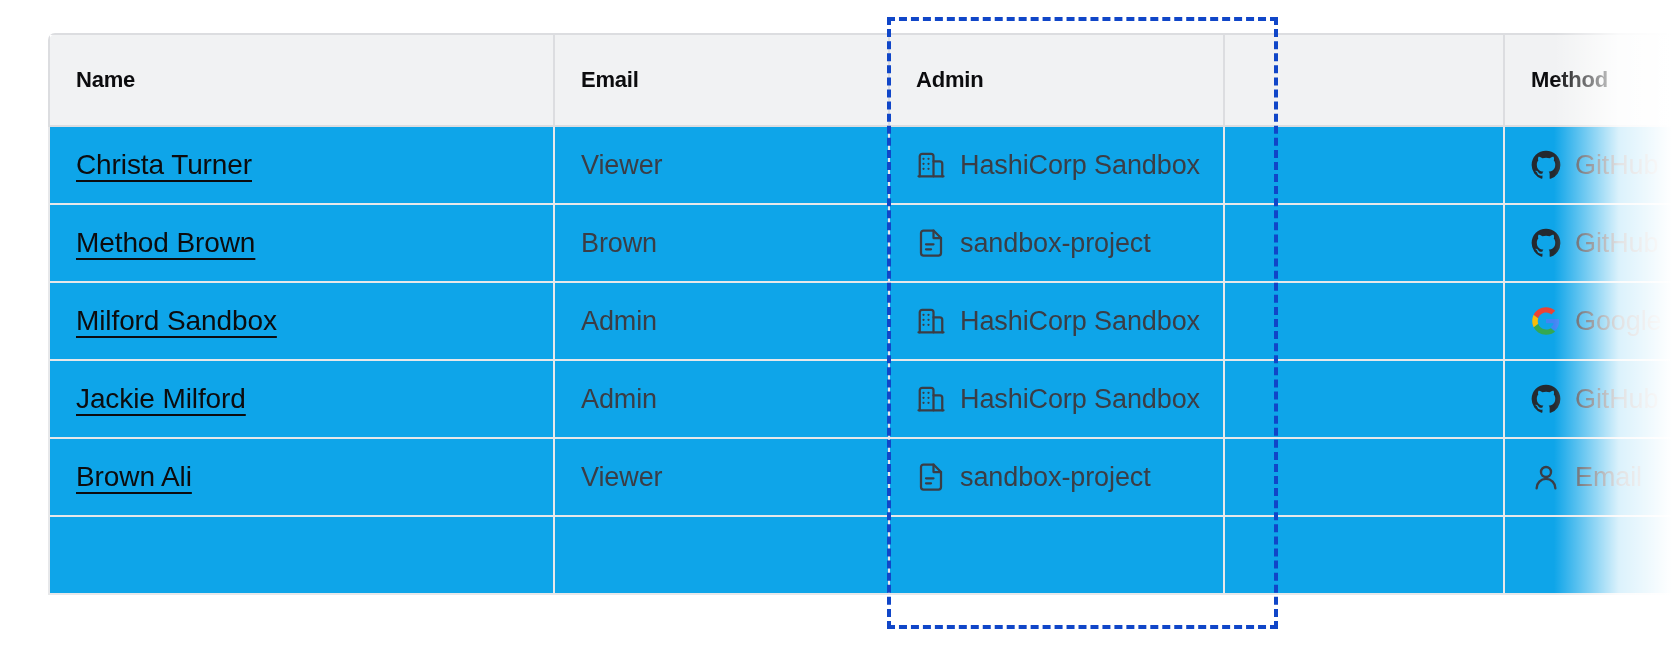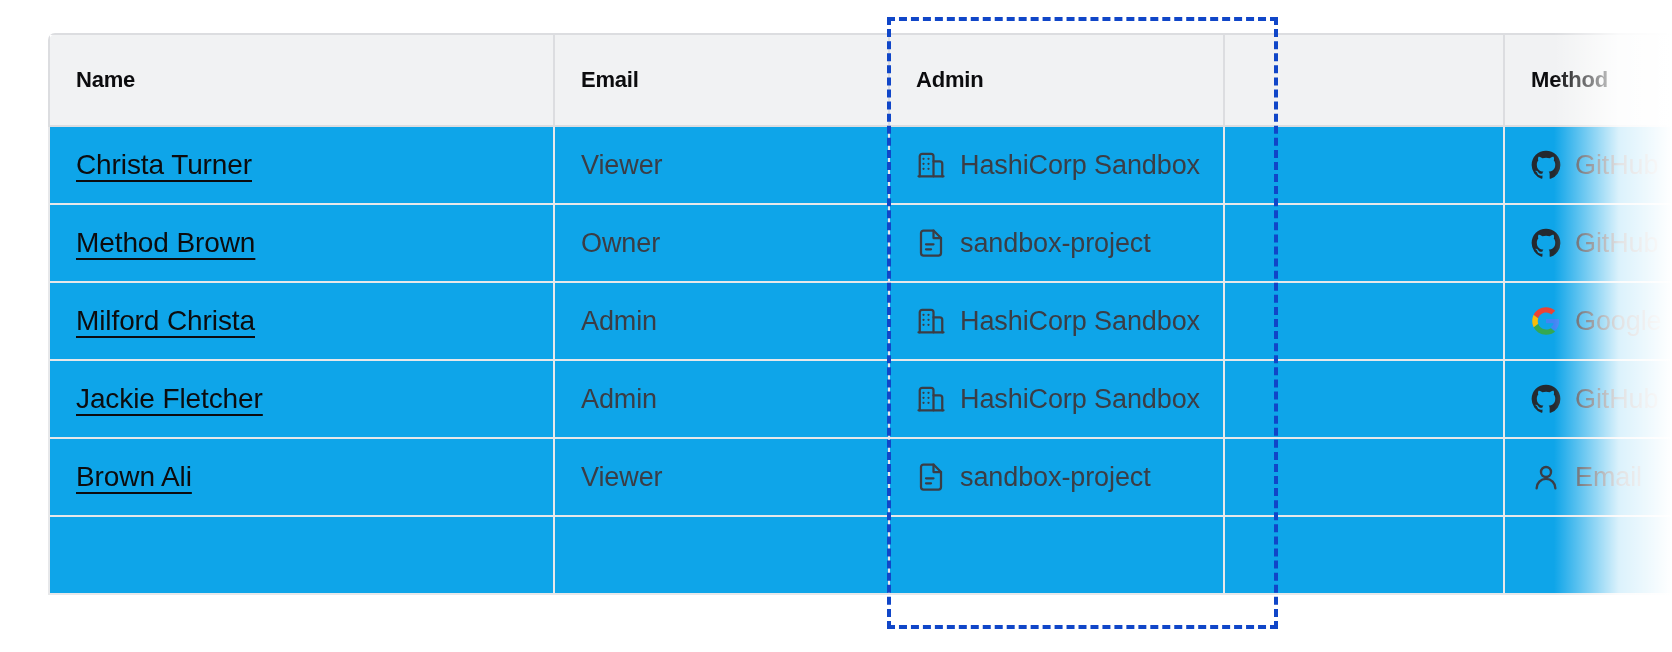--- a/index.html
+++ b/index.html
@@ -173,21 +173,21 @@
               </span>
               <span class="lbl">GitHub</span>
             </span>
           </td>
         </tr>
 
         <tr>
           <td>
             <span class="name-link">Method Brown</span>
           </td>
-          <td>Owner</td>
+          <td>Brown</td>
           <td>
             <span class="icell">
               <span class="ico">
                 <svg width="30" height="30" viewBox="0 0 24 24" fill="none" stroke="#3b3d45" stroke-width="1.8" stroke-linecap="round" stroke-linejoin="round">
                   <path d="M14 2H6a2 2 0 0 0-2 2v16a2 2 0 0 0 2 2h12a2 2 0 0 0 2-2V8z"></path>
                   <path d="M14 2v6h6"></path>
                   <path d="M8 13h6M8 17h4"></path>
                 </svg>
               </span>
               <span class="lbl">sandbox-project</span>
@@ -201,21 +201,21 @@
                   <path d="M12 .5A11.5 11.5 0 0 0 .5 12a11.5 11.5 0 0 0 7.86 10.92c.58.1.79-.25.79-.56v-2c-3.2.7-3.88-1.37-3.88-1.37-.53-1.34-1.3-1.7-1.3-1.7-1.05-.72.08-.7.08-.7 1.16.08 1.77 1.2 1.77 1.2 1.03 1.77 2.7 1.26 3.36.96.1-.75.4-1.26.73-1.55-2.56-.29-5.25-1.28-5.25-5.7 0-1.26.45-2.29 1.19-3.1-.12-.29-.52-1.46.11-3.05 0 0 .97-.31 3.18 1.18a11 11 0 0 1 5.8 0c2.2-1.49 3.17-1.18 3.17-1.18.63 1.59.23 2.76.11 3.05.74.81 1.19 1.84 1.19 3.1 0 4.43-2.7 5.4-5.27 5.69.41.36.78 1.06.78 2.14v3.17c0 .31.2.67.8.56A11.5 11.5 0 0 0 23.5 12 11.5 11.5 0 0 0 12 .5z"></path>
                 </svg>
               </span>
               <span class="lbl">GitHub</span>
             </span>
           </td>
         </tr>
 
         <tr>
           <td>
-            <span class="name-link">Milford Christa</span>
+            <span class="name-link">Milford Sandbox</span>
           </td>
           <td>Admin</td>
           <td>
             <span class="icell">
               <span class="ico">
                 <svg width="30" height="30" viewBox="0 0 24 24" fill="none" stroke="#3b3d45" stroke-width="1.8" stroke-linecap="round" stroke-linejoin="round">
                   <path d="M3 21V5a2 2 0 0 1 2-2h7a2 2 0 0 1 2 2v16"></path>
                   <path d="M14 9h5a2 2 0 0 1 2 2v10"></path>
                   <path d="M2 21h20"></path>
                   <path d="M6 7h.01M10 7h.01M6 11h.01M10 11h.01M6 15h.01M10 15h.01"></path>
@@ -235,21 +235,21 @@
                   <path fill="#ea4335" d="M24 10.2c4.1 0 6.9 1.8 8.5 3.3l6.2-6C34.9 4.1 29.9 2 24 2 15.4 2 7.9 6.9 4.3 13.9l7.2 5.6c1.7-5.3 6.7-9.3 12.5-9.3z"></path>
                 </svg>
               </span>
               <span class="lbl">Google</span>
             </span>
           </td>
         </tr>
 
         <tr>
           <td>
-            <span class="name-link">Jackie Fletcher</span>
+            <span class="name-link">Jackie Milford</span>
           </td>
           <td>Admin</td>
           <td>
             <span class="icell">
               <span class="ico">
                 <svg width="30" height="30" viewBox="0 0 24 24" fill="none" stroke="#3b3d45" stroke-width="1.8" stroke-linecap="round" stroke-linejoin="round">
                   <path d="M3 21V5a2 2 0 0 1 2-2h7a2 2 0 0 1 2 2v16"></path>
                   <path d="M14 9h5a2 2 0 0 1 2 2v10"></path>
                   <path d="M2 21h20"></path>
                   <path d="M6 7h.01M10 7h.01M6 11h.01M10 11h.01M6 15h.01M10 15h.01"></path>

